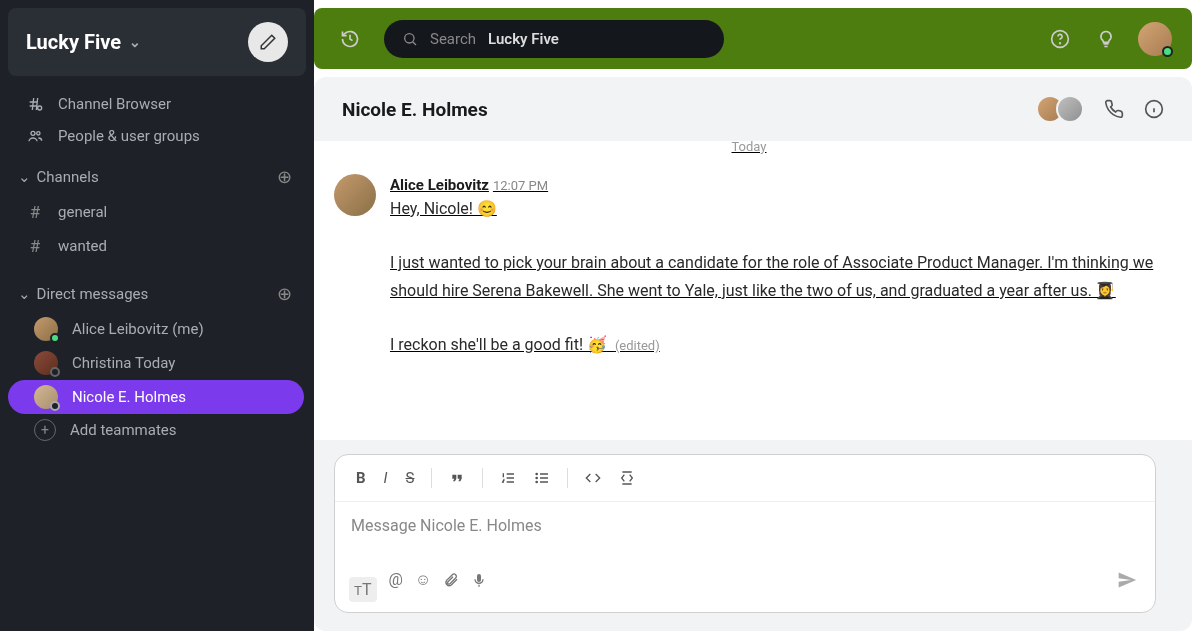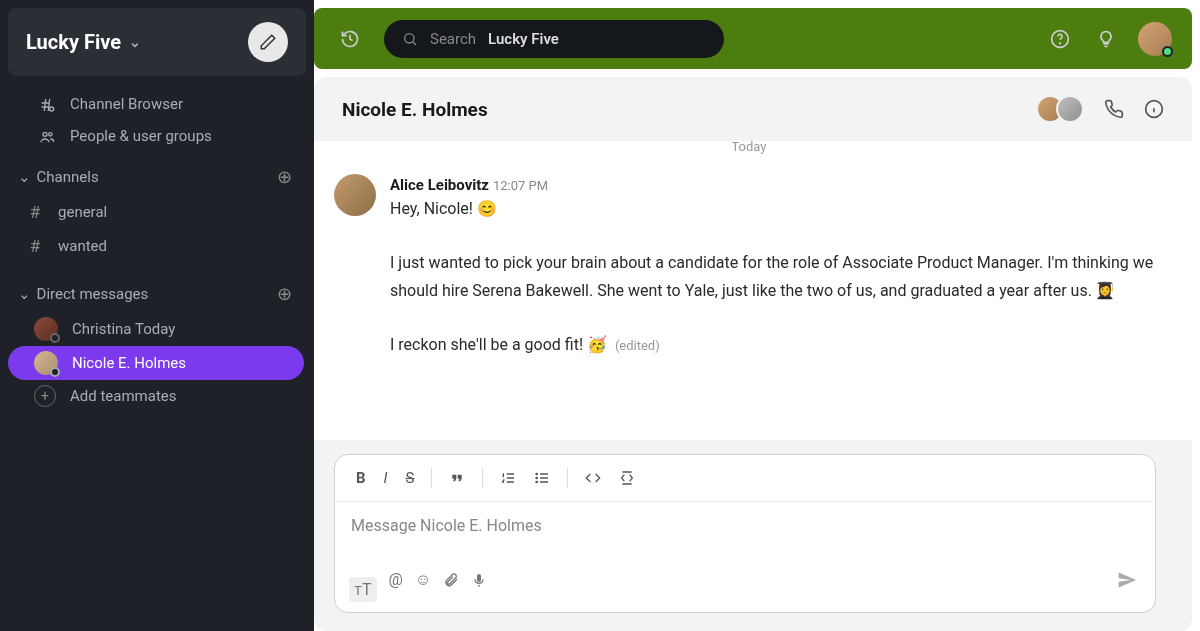--- a/index.html
+++ b/index.html
@@ -6,21 +6,21 @@
     body { font-family: -apple-system, BlinkMacSystemFont, "Segoe UI", Roboto, sans-serif; width: 1200px; height: 631px; overflow: hidden; display: flex; background: #fff; }
     
     
     .sidebar { width: 314px; background: #1e2228; color: #a8adb3; display: flex; flex-direction: column; }
     .workspace-header { background: #2a2e35; border-radius: 8px; margin: 8px; padding: 14px 18px; display: flex; align-items: center; justify-content: space-between; }
     .workspace-name { color: #fff; font-size: 20px; font-weight: 700; display: flex; align-items: center; gap: 8px; cursor: pointer; }
     .workspace-name .chevron { font-size: 14px; color: #aaa; }
     .compose-btn { width: 40px; height: 40px; border-radius: 50%; background: #e8e8e8; display: flex; align-items: center; justify-content: center; cursor: pointer; }
     
     .nav-section { padding: 4px 0; }
-    .nav-item { display: flex; align-items: flex-end; gap: 14px; padding: 7px 38px; font-size: 15px; cursor: pointer; }
+    .nav-item { display: flex; align-items: center; gap: 14px; padding: 7px 26px; font-size: 15px; cursor: pointer; }
     .nav-item .icon-slot { width: 18px; display: flex; justify-content: center; }
     
     .section-header { display: flex; align-items: center; justify-content: space-between; padding: 10px 22px 8px 18px; font-size: 15px; cursor: pointer; }
     .section-header .left { display: flex; align-items: center; gap: 6px; }
     .section-header .plus { font-size: 18px; color: #888; }
     
     .channel-item { display: flex; align-items: center; gap: 14px; padding: 7px 26px; font-size: 15px; cursor: pointer; }
     .hash { color: #888; font-size: 17px; width: 18px; text-align: center; }
     
     .dm-item { display: flex; align-items: center; gap: 14px; padding: 5px 18px 5px 26px; font-size: 15px; cursor: pointer; border-radius: 20px; margin: 0 10px 0 8px; }
@@ -46,21 +46,21 @@
     
     .chat-header { background: #f1f3f5; padding: 18px 28px; display: flex; align-items: center; justify-content: space-between; border-radius: 12px 12px 0 0; margin: 0 8px 0 0; }
     .chat-title { font-size: 19px; font-weight: 700; color: #1a1a1a; }
     .chat-header-right { display: flex; align-items: center; gap: 20px; }
     .huddle-avatars { display: flex; }
     .huddle-avatars .av { width: 28px; height: 28px; border-radius: 50%; border: 2px solid #f1f3f5; margin-left: -8px; }
     .av.a1 { background: linear-gradient(135deg,#d4a574,#a67c52); margin-left: 0;}
     .av.a2 { background: linear-gradient(135deg,#c0c0c0,#909090); }
     .header-icon { color: #555; cursor: pointer; }
     
-    .messages { flex: 1; overflow-y: auto; padding: 0 28px 16px 20px; margin: 0 8px 0 0; background: #fff; }
+    .messages { flex: 1; overflow-y: auto; padding: 0 28px 16px 20px; margin: 0 8px 0 0; background: #fff; text-decoration: underline; }
     .date-divider { text-align: center; color: #999; font-size: 13px; padding: 4px 0 8px; position: relative; top: -6px;}
     .message { display: flex; gap: 14px; padding: 6px 0; }
     .msg-avatar { width: 42px; height: 42px; border-radius: 50%; background: linear-gradient(135deg,#c49a6c,#8b6f47); flex-shrink: 0; }
     .msg-body { flex: 1; padding-top: 2px;}
     .msg-header { display: flex; align-items: baseline; gap: 4px; margin-bottom: 1px; }
     .msg-author { font-weight: 700; font-size: 15px; color: #1a1a1a; }
     .msg-time { font-size: 13px; color: #888; }
     .msg-text { font-size: 16px; color: #2a2a2a; line-height: 1.75; }
     .msg-text p { margin-bottom: 26px; }
     .msg-text p:last-child { margin-bottom: 0; }
@@ -137,20 +137,26 @@
     <span class="hash">#</span>
     <span>wanted</span>
   </div>
 
   <div class="section-header" style="margin-top:10px;">
     <div class="left">
         <span>⌄</span>
         <span>Direct messages</span>
       </div>
     <span class="plus">⊕</span>
+  </div>
+  <div class="dm-item">
+    <div class="avatar-sm">
+        <div class="status online"></div>
+      </div>
+    <span>Alice Leibovitz (me)</span>
   </div>
   <div class="dm-item">
     <div class="avatar-sm" style="background:linear-gradient(135deg,#8b4a3a,#5c2e1f);">
         <div class="status offline"></div>
       </div>
     <span>Christina Today</span>
   </div>
   <div class="dm-item active">
     <div class="avatar-sm" style="background:linear-gradient(135deg,#d4b896,#a88e6a);">
         <div class="status offline" style="border-color:#aaa;"></div>

